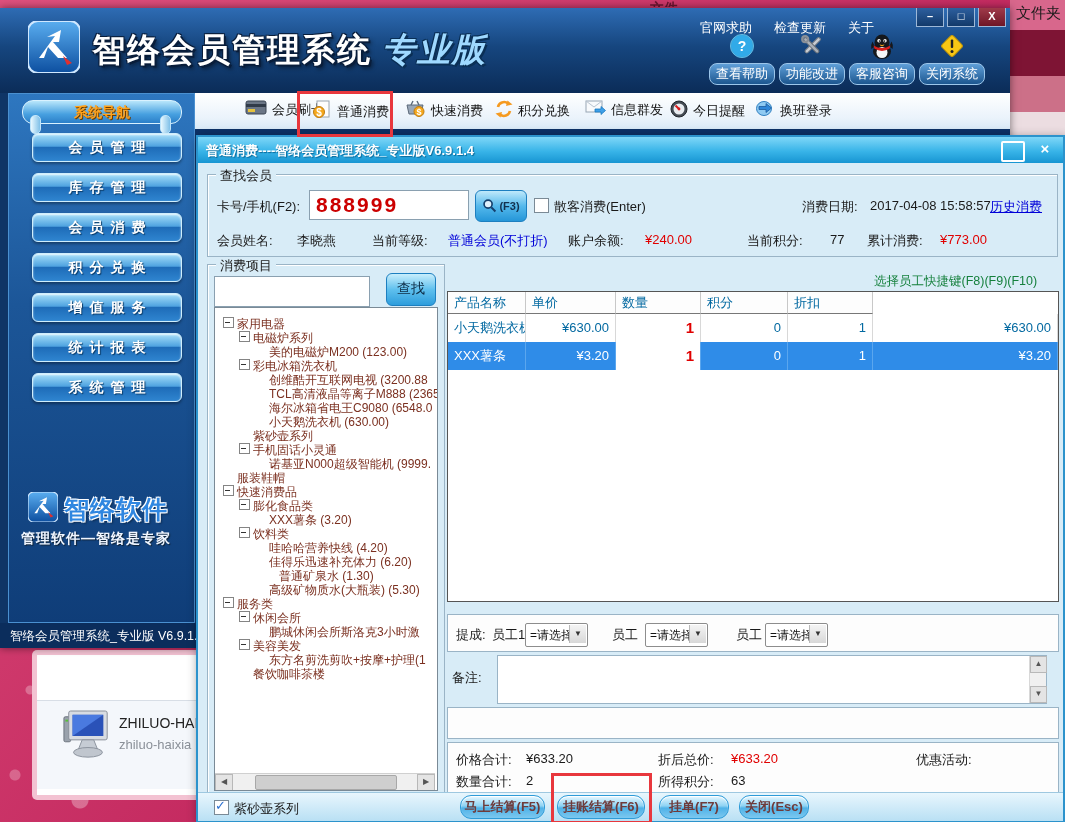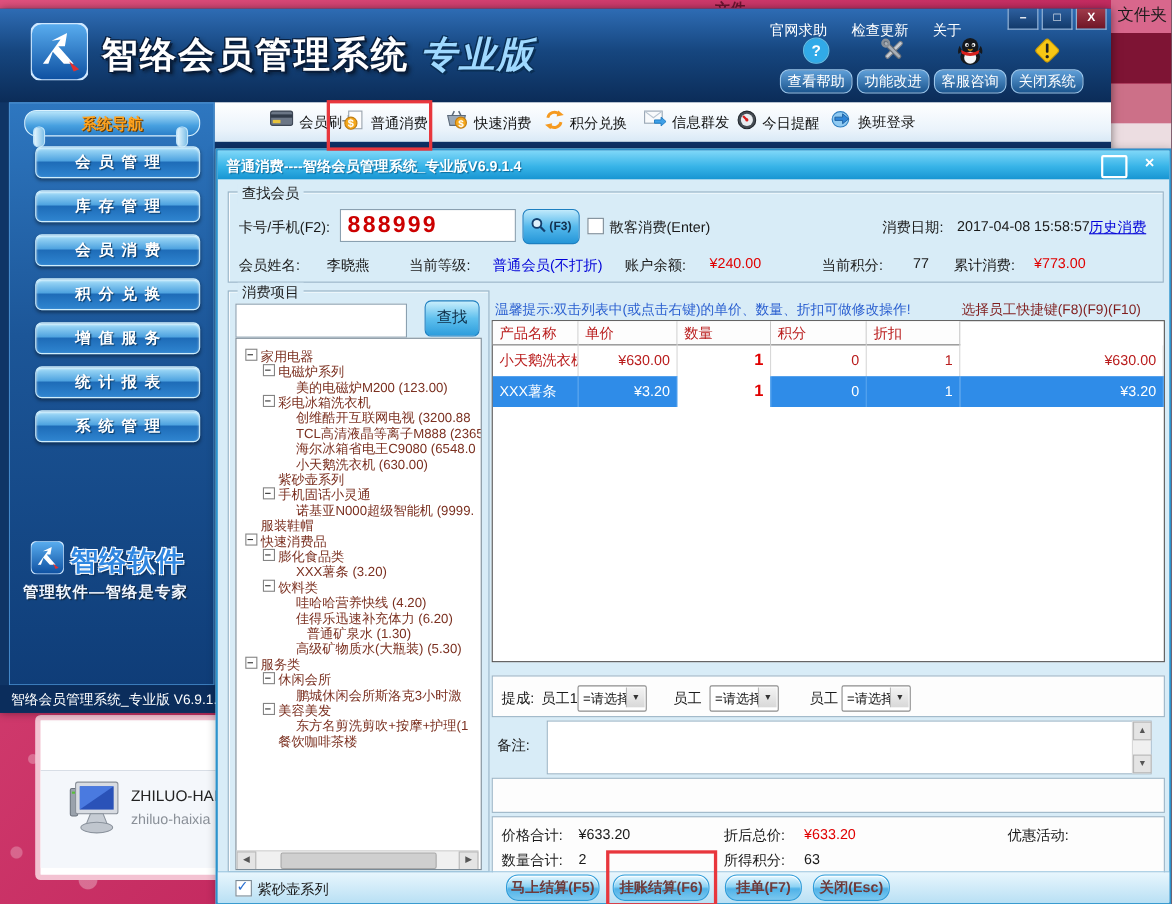--- a/index.html
+++ b/index.html
@@ -104,23 +104,23 @@
   .tree-row{position:absolute;height:14px;font-size:12px;color:#7b3020;white-space:nowrap;}
   .tree-node-box{position:absolute;width:9px;height:9px;border:1px solid #848484;background:#fff;top:1px;}
   .tree-node-box::after{content:"";position:absolute;left:1px;top:3.5px;width:5px;height:1px;background:#333;}
   .tree-label{position:absolute;top:0;}
   #tree-hscroll{position:absolute;left:0;bottom:0;width:220px;height:16px;background:#f0f0f0;border-top:1px solid #d0d0d0;}
   .scroll-arrow{position:absolute;top:0;width:16px;height:15px;background:#e4e4e4;border:1px solid #b8b8b8;
     font-size:8px;color:#555;text-align:center;line-height:14px;}
   #tree-thumb{position:absolute;left:40px;top:1px;width:140px;height:13px;background:#cfcfcf;border:1px solid #a8a8a8;border-radius:2px;}
   
   #hint{left:252px;top:136px;font-size:12.5px;color:#2a5fd0;}
-  #hotkey-hint{left:676px;top:136px;font-size:12.5px;color:#7f1d1d;}
+  #hotkey-hint{left:676px;top:136px;font-size:12.5px;color:#15803d;}
   #sale-table{left:249px;top:154px;width:612px;height:311px;background:#fff;border:1px solid #555;box-sizing:border-box;}
-  .th,.td{position:absolute;box-sizing:border-box;font-size:13px;color:#b91c1c;padding:0 6px;overflow:hidden;white-space:nowrap;}
+  .th,.td{position:absolute;box-sizing:border-box;font-size:13px;color:#0369a1;padding:0 6px;overflow:hidden;white-space:nowrap;}
   .th{height:22px;line-height:22px;border-right:1px solid #c8c8c8;border-bottom:1px solid #777;background:#fdfdfd;}
   .td{height:28px;line-height:28px;border-right:1px solid #d8d8d8;}
   .row-sel .td{background:#2f8ce8;color:#fff;border-right-color:#5aa6ee;}
   .num{text-align:right;}
   .qty{color:#e00000 !important;font-weight:bold;font-size:15px;}
   .row-sel .qty-cell{background:#fff !important;}
   
   .panel{position:absolute;background:#fdfdfd;border:1px solid #9ab4c6;box-sizing:border-box;}
   .combo{position:absolute;width:61px;height:22px;background:#fff;border:1px solid #8d8d8d;border-radius:2px;cursor:pointer;}
   .combo .ctext{position:absolute;left:4px;top:3px;font-size:12px;color:#111;}
@@ -471,21 +471,20 @@
             <span class="tree-label" style="left: 38px;">餐饮咖啡茶楼</span>
           </div>
         </div>
       <div id="tree-hscroll">
         <span class="scroll-arrow" style="left:0;">◀</span>
         <span class="scroll-arrow" style="right:0;">▶</span>
         <span id="tree-thumb"></span>
       </div>
     </div>
 
-    <span class="abs" id="hint">温馨提示:双击列表中(或点击右键)的单价、数量、折扣可做修改操作!</span>
     <span class="abs" id="hotkey-hint">选择员工快捷键(F8)(F9)(F10)</span>
     <div class="abs" id="sale-table">
         <div class="th" style="left: 0px; top: 0px; width: 78px;">产品名称</div>
         <div class="th" style="left: 78px; top: 0px; width: 90px;">单价</div>
         <div class="th" style="left: 168px; top: 0px; width: 85px;">数量</div>
         <div class="th" style="left: 253px; top: 0px; width: 87px;">积分</div>
         <div class="th" style="left: 340px; top: 0px; width: 85px;">折扣</div>
         <div class="row">
           <div class="td" style="left: 0px; top: 22px; width: 78px;">小天鹅洗衣机</div>
           <div class="td num" style="left: 78px; top: 22px; width: 90px;">¥630.00</div>

